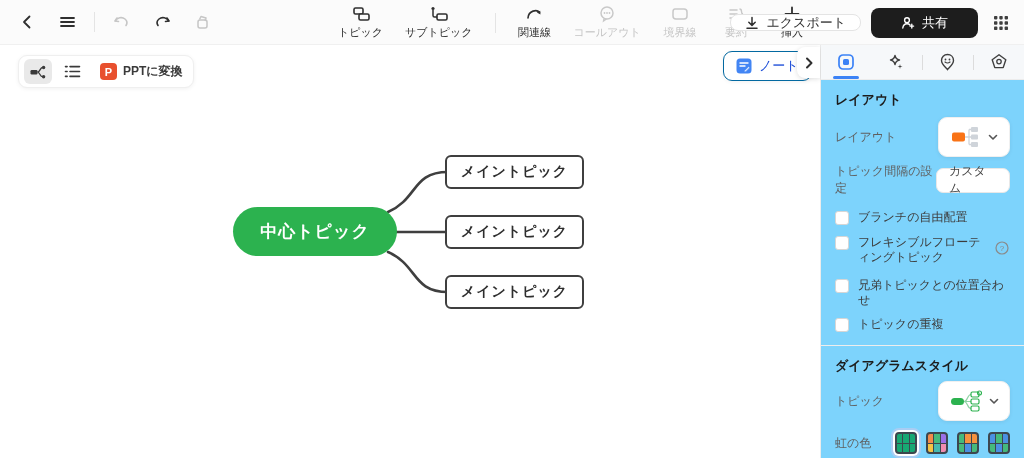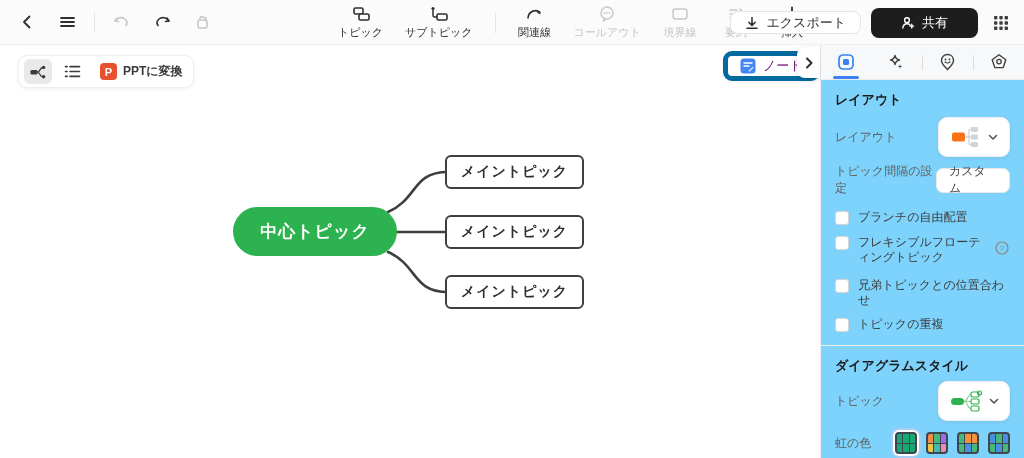--- a/index.html
+++ b/index.html
@@ -18,21 +18,21 @@
 
   .tb-center { position:absolute; left:338px; top:0; height:45px;
                display:flex; align-items:center; gap:22px; }
   .tool-item { display:flex; flex-direction:column; align-items:center;
                justify-content:center; gap:2px; cursor:pointer; min-width:34px; }
   .tool-item .lbl { font-size:11px; color:#2f2f2f; white-space:nowrap; }
   .tool-item.disabled .lbl { color:#c4c4c4; }
 
   .tb-right { position:absolute; right:10px; top:0; height:45px;
               display:flex; align-items:center; gap:10px; }
-  .btn-export { display:flex; align-items:center; gap:7px; height:23px;
+  .btn-export { display:flex; align-items:center; gap:7px; height:17px;
                 padding:0 14px; background:#fff; border:1px solid #e4e4e4;
                 border-radius:8px; font-size:13px; color:#303030; cursor:pointer; }
   .btn-share { display:flex; align-items:center; gap:7px; height:30px;
                padding:0 30px; background:#1d1d1d; border-radius:8px;
                font-size:13px; color:#fff; cursor:pointer; }
 
   
   .canvas { position:absolute; top:45px; left:0; width:821px; height:413px;
             background:#fff; border-right:1px solid #ececec; }
 
@@ -44,23 +44,23 @@
               width:28px; height:25px; border-radius:6px; cursor:pointer; }
   .view-btn.selected { background:#e9e9e9; }
   .ppt-btn { display:flex; align-items:center; gap:6px; margin-left:8px;
              font-size:12px; font-weight:bold; color:#3a3a3a; cursor:pointer; }
   .ppt-badge { width:17px; height:17px; border-radius:4px; background:#e8502e;
                color:#fff; font-size:11px; font-weight:bold; display:flex;
                align-items:center; justify-content:center; }
 
   .note-card { position:absolute; left:723px; top:6px; height:30px;
                display:flex; align-items:center; gap:7px; padding:0 12px;
-               background:#fff; border:5px solid #0369a1; border-radius:9px;
+               background:#fff; border:1px solid #0369a1; border-radius:9px;
                box-shadow:0 1px 4px rgba(0,0,0,.06); font-size:13px;
-               color:#701a75; cursor:pointer; }
+               color:#1d4ed8; cursor:pointer; }
 
   .collapse-handle { position:absolute; right:0; top:2px; width:23px; height:31px;
                      background:#fff; border-radius:8px 0 0 8px;
                      box-shadow:0 1px 5px rgba(0,0,0,.13);
                      display:flex; align-items:center; justify-content:center;
                      cursor:pointer; }
 
   
   .mm-svg { position:absolute; left:0; top:0; pointer-events:none; }
   .central-topic { position:absolute; left:233px; top:162px; width:164px; height:49px;

